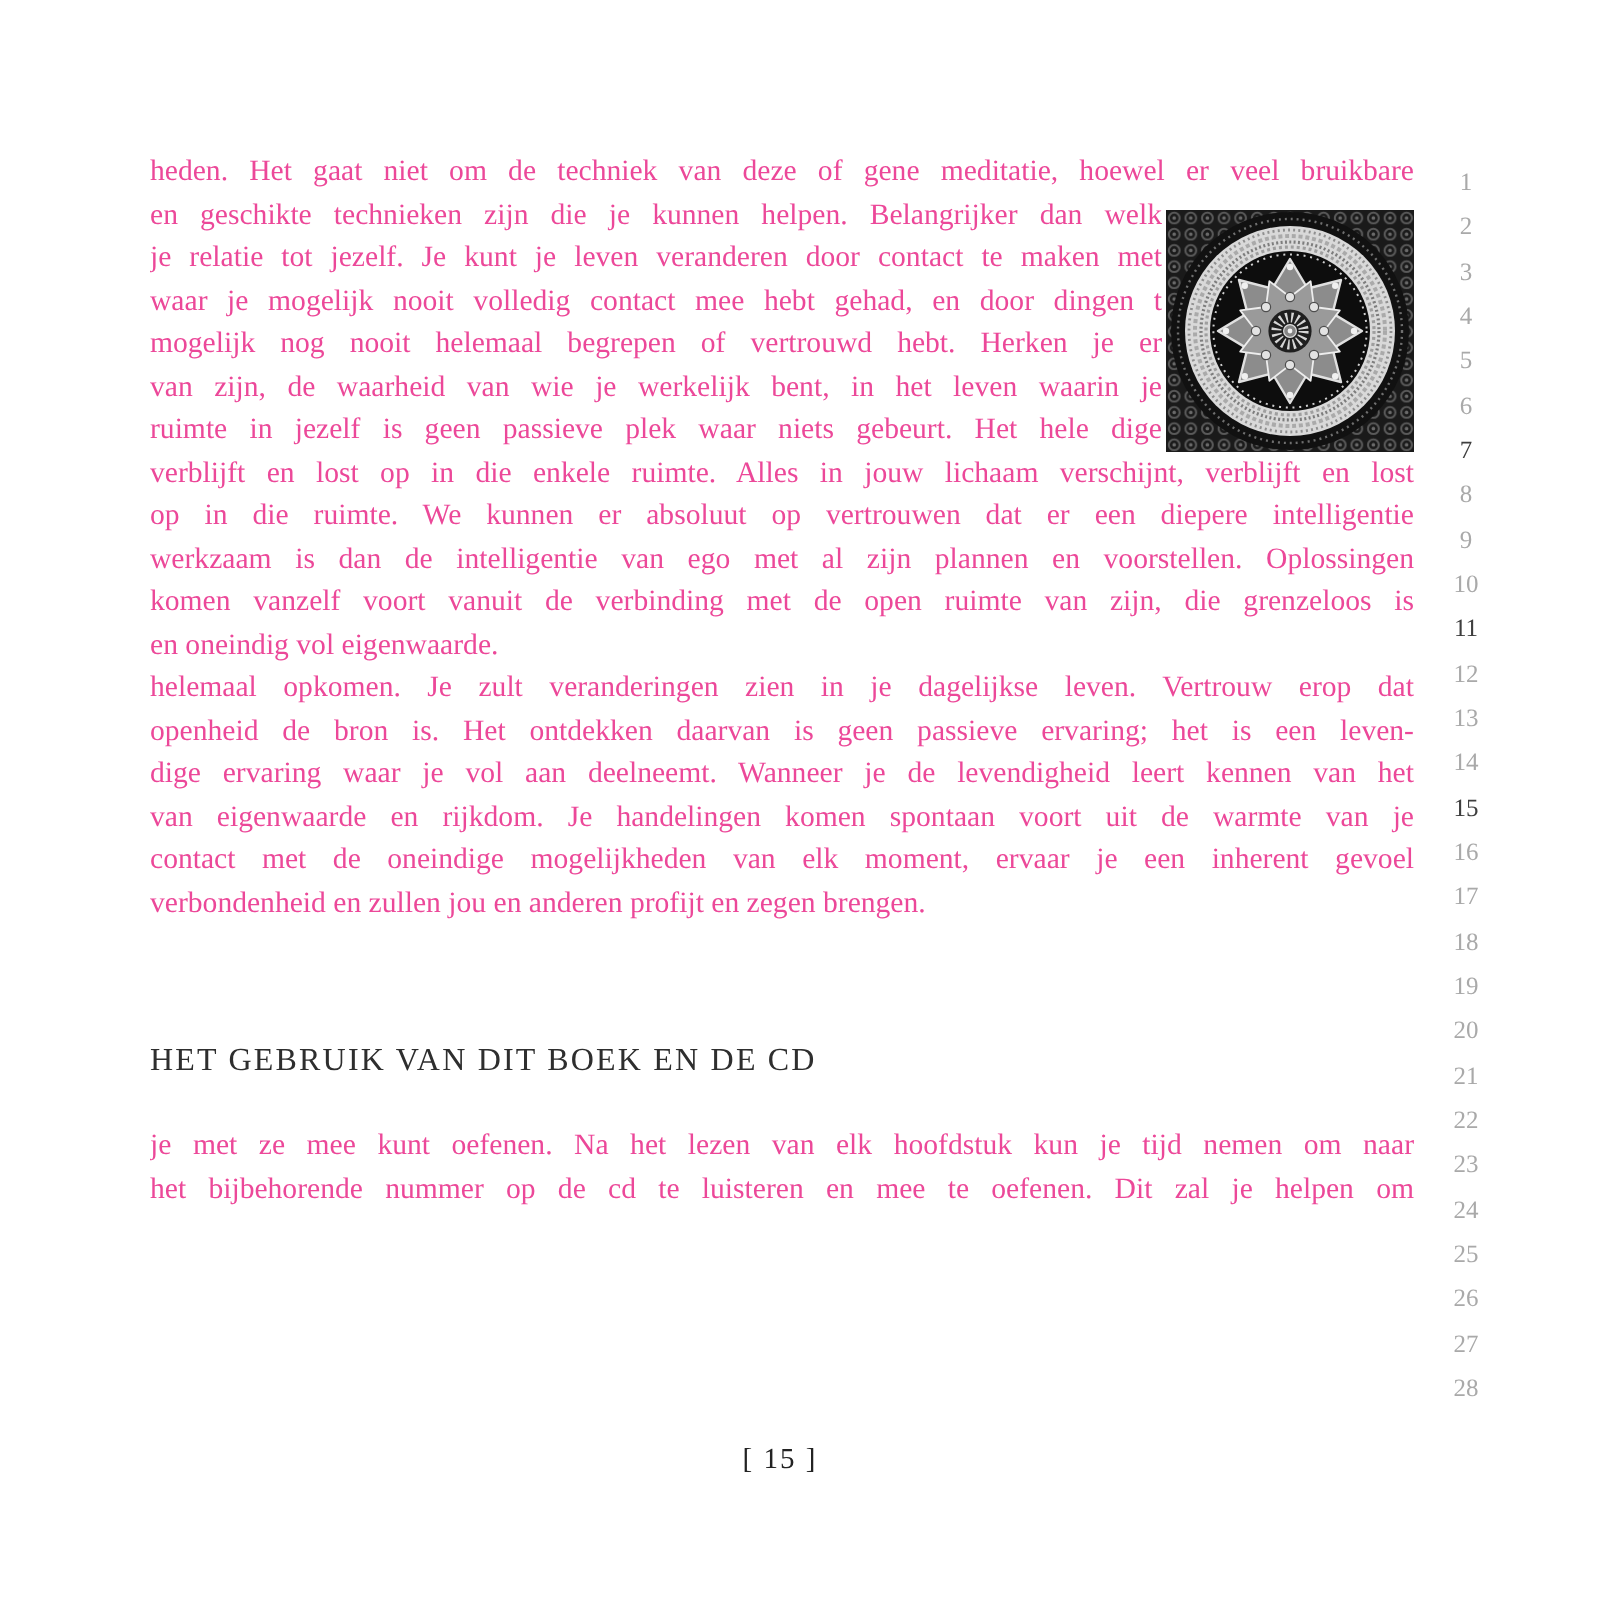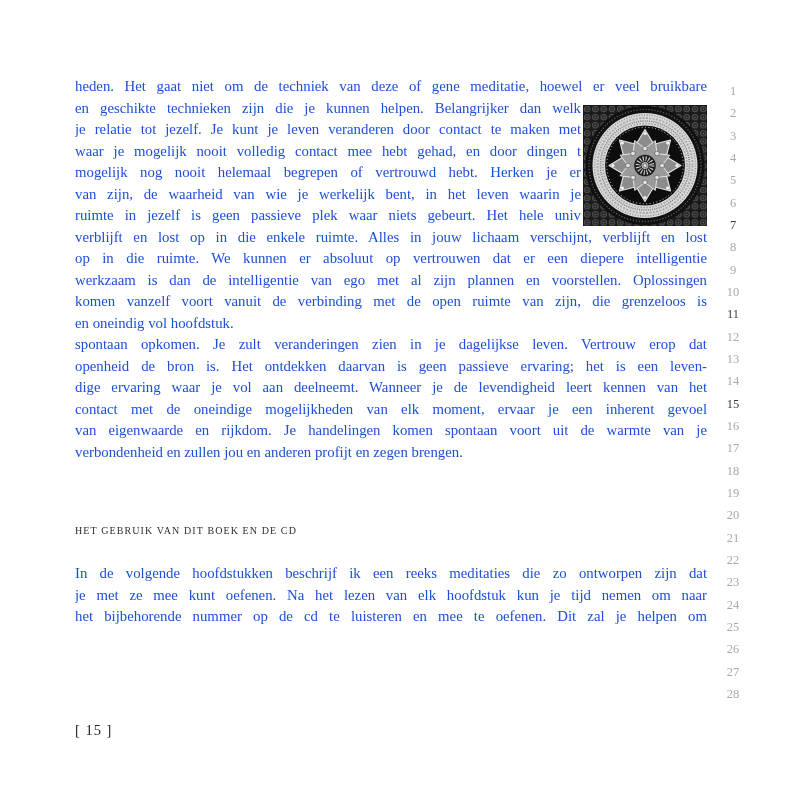--- a/index.html
+++ b/index.html
@@ -14,32 +14,32 @@
   .textblock {
     position: absolute;
     left: 75px;
     top: 76px;
     width: 632px;
   }
   .line {
     height: 21.5px;
     line-height: 21.5px;
     font-size: 14.8px;
-    color: #1d4ed8;
+    color: #ec4899;
     text-align: justify;
     text-align-last: justify;
     overflow: hidden;
     white-space: normal;
   }
   .line.end, .line.blank { text-align-last: left; }
   .line.cut { width: 506px; }
   .line.indent { text-indent: 16px; }
   .line.heading {
     margin-top: 14px;
-    font-size: 10px;
+    font-size: 16px;
     letter-spacing: 1.1px;
     color: #2e2e2e;
     text-align: left;
     text-align-last: left;
     overflow: visible;
   }
   .linenumbers {
     position: absolute;
     left: 722px;
     top: 80px;
@@ -59,55 +59,54 @@
     left: 583px;
     top: 105px;
     width: 124px;
     height: 121px;
   }
   .pagenum {
     position: absolute;
     left: 75px;
     top: 722px;
     width: 630px;
-    text-align: left;
+    text-align: center;
     font-size: 14.5px;
     letter-spacing: 1px;
     color: #232323;
   }
 </style>
 </head>
 <body>
 
 <div class="page">
 
   <div class="textblock">
       <div class="line justify">heden. Het gaat niet om de techniek van deze of gene meditatie, hoewel er veel bruikbare</div>
       <div class="line cut">en geschikte technieken zijn die je kunnen helpen. Belangrijker dan welk</div>
       <div class="line cut">je relatie tot jezelf. Je kunt je leven veranderen door contact te maken met</div>
       <div class="line cut">waar je mogelijk nooit volledig contact mee hebt gehad, en door dingen t</div>
       <div class="line cut">mogelijk nog nooit helemaal begrepen of vertrouwd hebt. Herken je er</div>
       <div class="line cut">van zijn, de waarheid van wie je werkelijk bent, in het leven waarin je</div>
-      <div class="line cut">ruimte in jezelf is geen passieve plek waar niets gebeurt. Het hele univ</div>
+      <div class="line cut">ruimte in jezelf is geen passieve plek waar niets gebeurt. Het hele dige</div>
       <div class="line justify">verblijft en lost op in die enkele ruimte. Alles in jouw lichaam verschijnt, verblijft en lost</div>
       <div class="line justify">op in die ruimte. We kunnen er absoluut op vertrouwen dat er een diepere intelligentie</div>
       <div class="line justify">werkzaam is dan de intelligentie van ego met al zijn plannen en voorstellen. Oplossingen</div>
       <div class="line justify">komen vanzelf voort vanuit de verbinding met de open ruimte van zijn, die grenzeloos is</div>
-      <div class="line end">en oneindig vol hoofdstuk.</div>
-      <div class="line justify">spontaan opkomen. Je zult veranderingen zien in je dagelijkse leven. Vertrouw erop dat</div>
+      <div class="line end">en oneindig vol eigenwaarde.</div>
+      <div class="line justify">helemaal opkomen. Je zult veranderingen zien in je dagelijkse leven. Vertrouw erop dat</div>
       <div class="line justify">openheid de bron is. Het ontdekken daarvan is geen passieve ervaring; het is een leven-</div>
       <div class="line justify">dige ervaring waar je vol aan deelneemt. Wanneer je de levendigheid leert kennen van het</div>
+      <div class="line justify">van eigenwaarde en rijkdom. Je handelingen komen spontaan voort uit de warmte van je</div>
       <div class="line justify">contact met de oneindige mogelijkheden van elk moment, ervaar je een inherent gevoel</div>
-      <div class="line justify">van eigenwaarde en rijkdom. Je handelingen komen spontaan voort uit de warmte van je</div>
       <div class="line end">verbondenheid en zullen jou en anderen profijt en zegen brengen.</div>
       <div class="line blank"></div>
       <div class="line blank"></div>
       <div class="line heading">HET GEBRUIK VAN DIT BOEK EN DE CD</div>
       <div class="line blank"></div>
-      <div class="line justify">In de volgende hoofdstukken beschrijf ik een reeks meditaties die zo ontworpen zijn dat</div>
       <div class="line justify">je met ze mee kunt oefenen. Na het lezen van elk hoofdstuk kun je tijd nemen om naar</div>
       <div class="line justify">het bijbehorende nummer op de cd te luisteren en mee te oefenen. Dit zal je helpen om</div>
     </div>
 
   <div class="linenumbers">
       <div class="numline">1</div>
       <div class="numline">2</div>
       <div class="numline">3</div>
       <div class="numline">4</div>
       <div class="numline">5</div>

